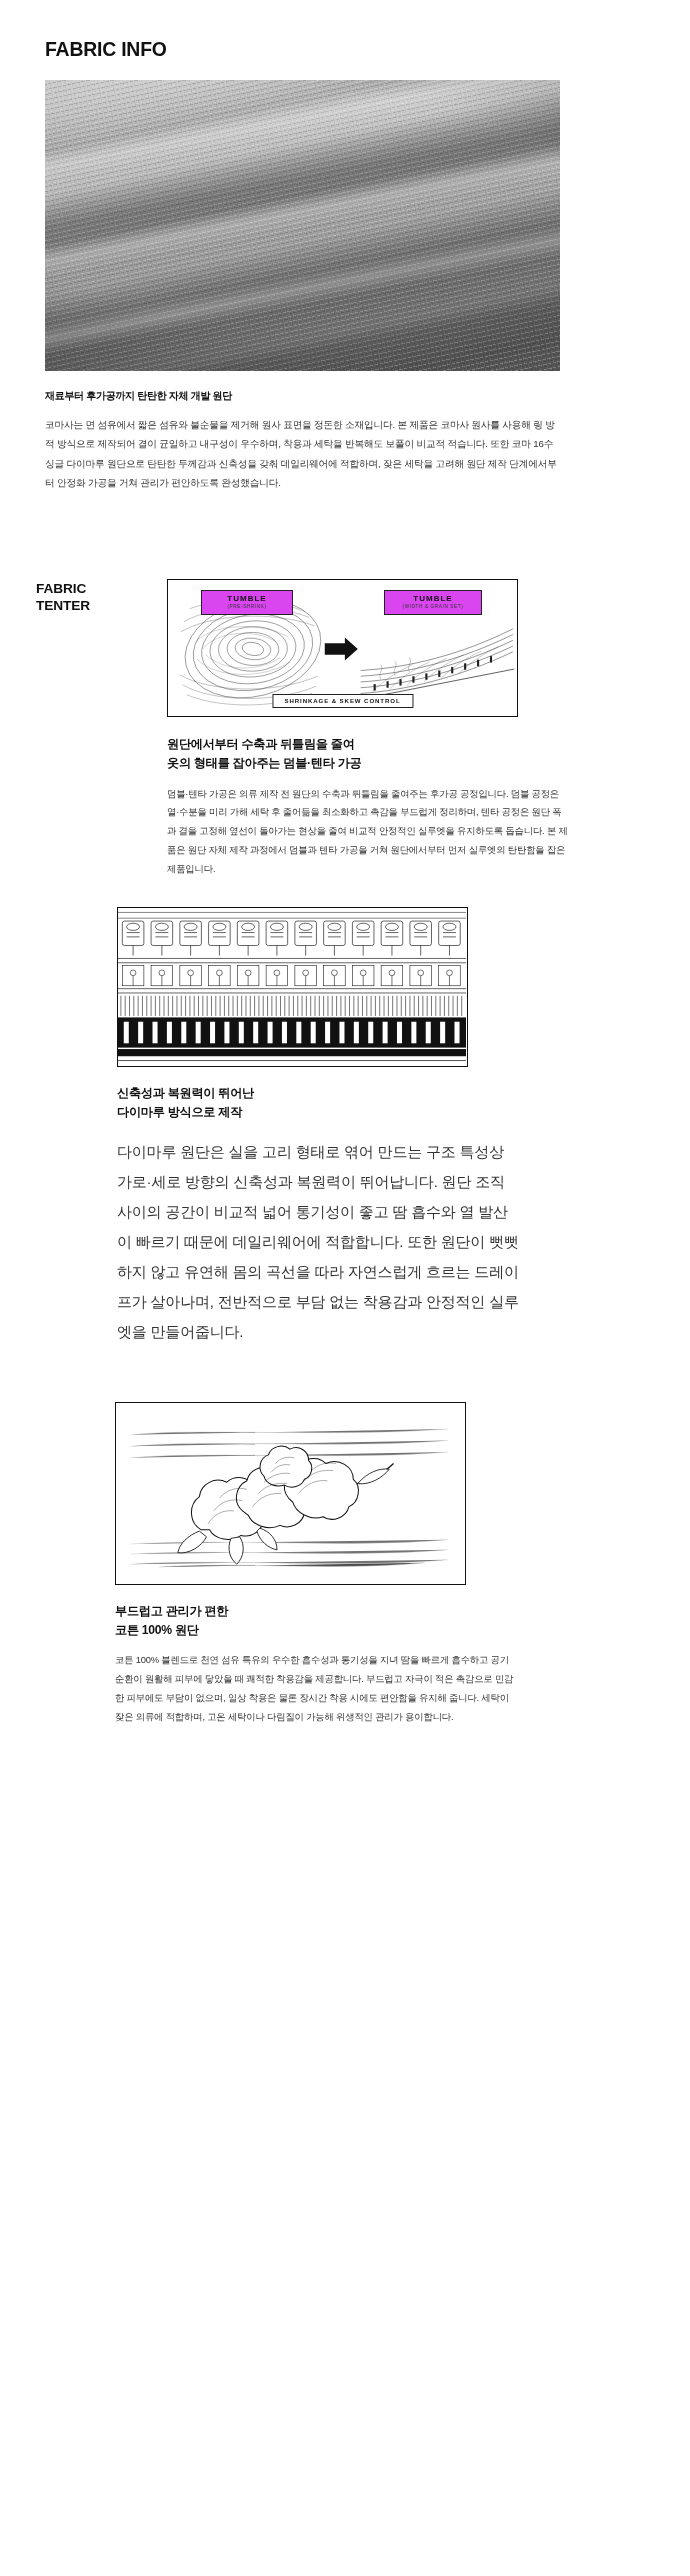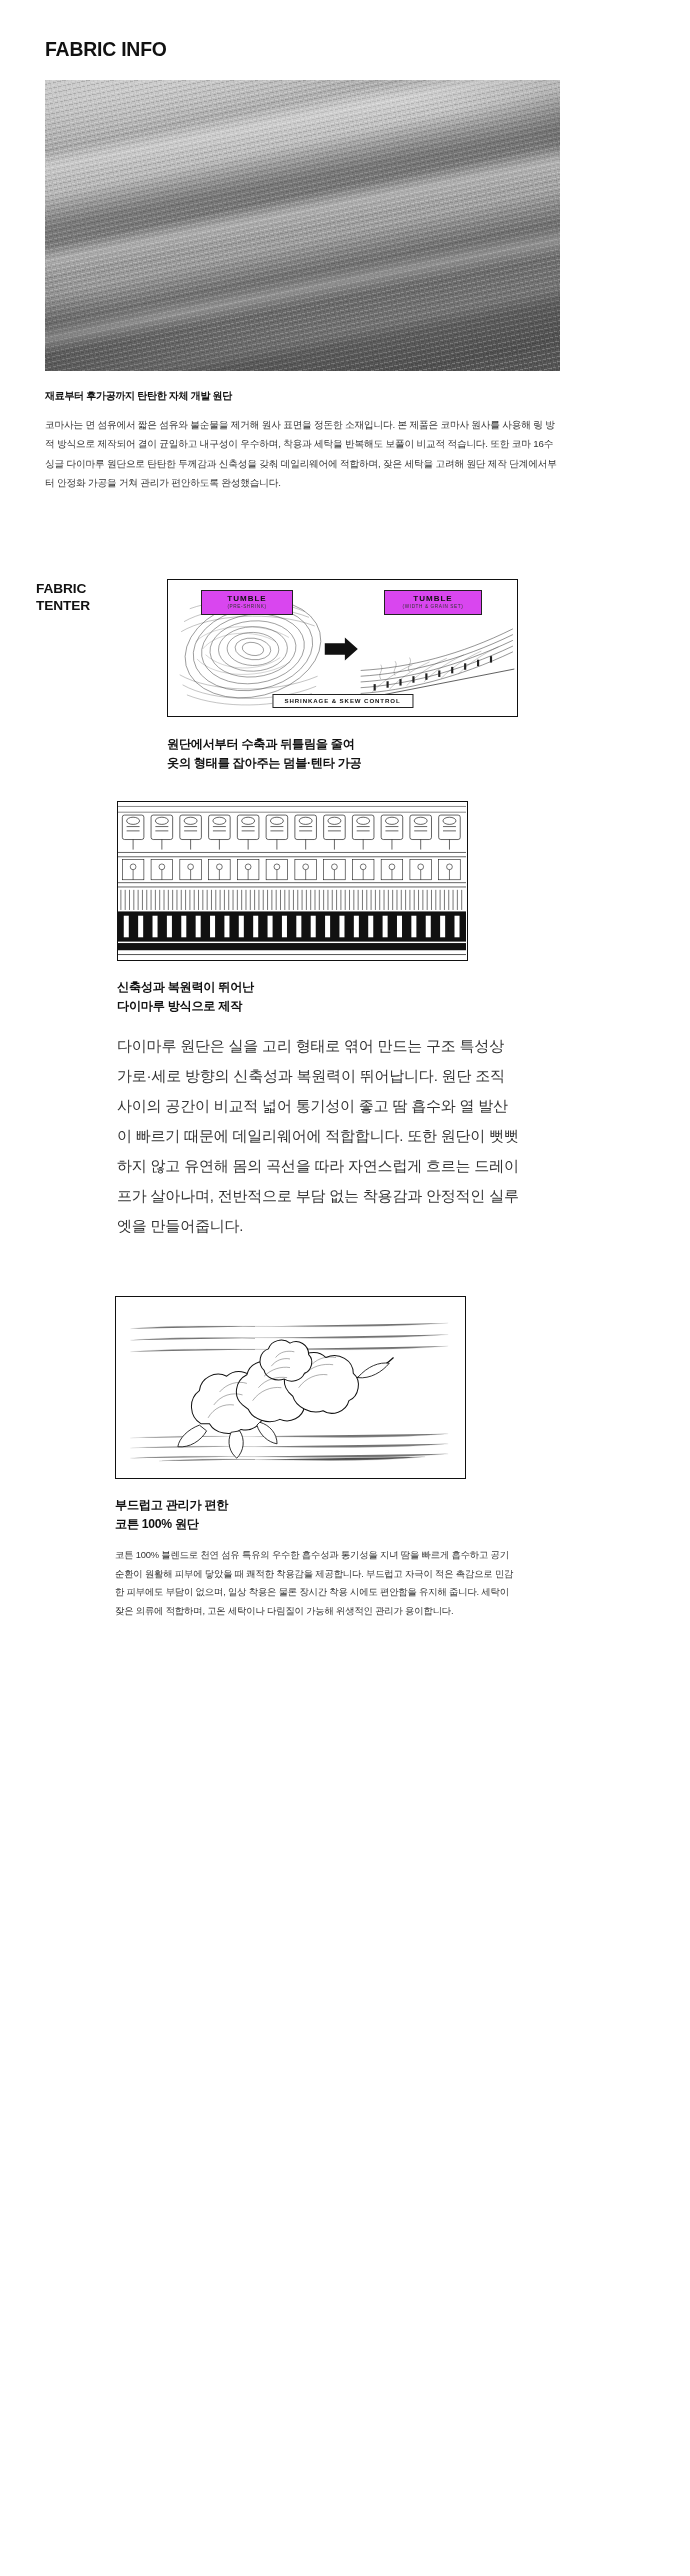--- a/index.html
+++ b/index.html
@@ -359,20 +359,21 @@
       </div>
       <div class="panel-box" style="left:216px; top:10px; width:98px;">
         <span class="bt">TUMBLE</span>
         <span class="bs">(WIDTH &amp; GRAIN SET)</span>
       </div>
       <div class="band">SHRINKAGE &amp; SKEW CONTROL</div>
     </div>
 
     <h2 class="s2-heading">원단에서부터 수축과 뒤틀림을 줄여
 옷의 형태를 잡아주는 덤블·텐타 가공</h2>
+    <p class="s2-body">덤블·텐타 가공은 의류 제작 전 원단의 수축과 뒤틀림을 줄여주는 후가공 공정입니다. 덤블 공정은 열·수분을 미리 가해 세탁 후 줄어듦을 최소화하고 촉감을 부드럽게 정리하며, 텐타 공정은 원단 폭과 결을 고정해 옆선이 돌아가는 현상을 줄여 비교적 안정적인 실루엣을 유지하도록 돕습니다. 본 제품은 원단 자체 제작 과정에서 덤블과 텐타 가공을 거쳐 원단에서부터 먼저 실루엣의 탄탄함을 잡은 제품입니다.</p>
   </section>
 
   <section class="s3">
     <div class="illus machine">
       <svg width="348" height="157" viewBox="0 0 484 218">
         <rect x="0" y="0" width="484" height="218" fill="#ffffff"></rect>
 
         <g stroke="#111" stroke-width="0.7">
           <line x1="0" y1="6" x2="484" y2="6"></line>
           <line x1="0" y1="14" x2="484" y2="14"></line>

